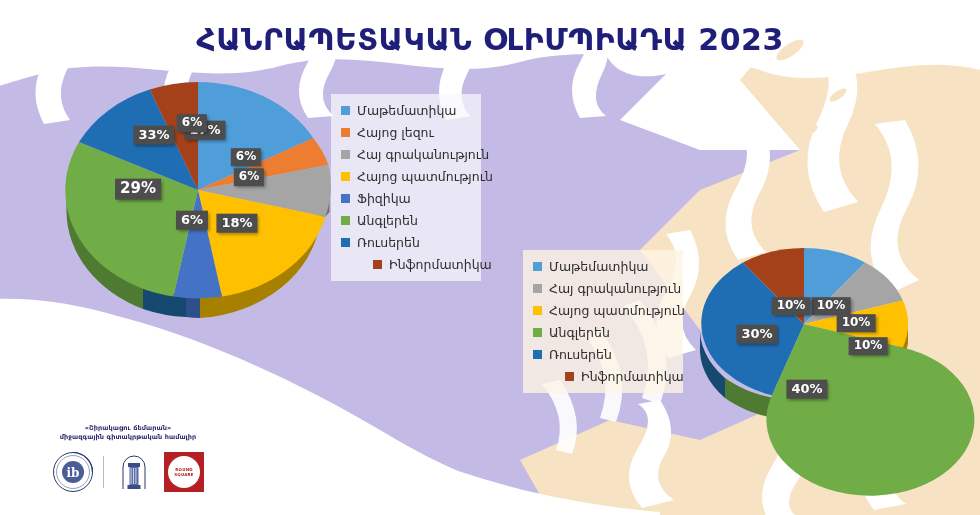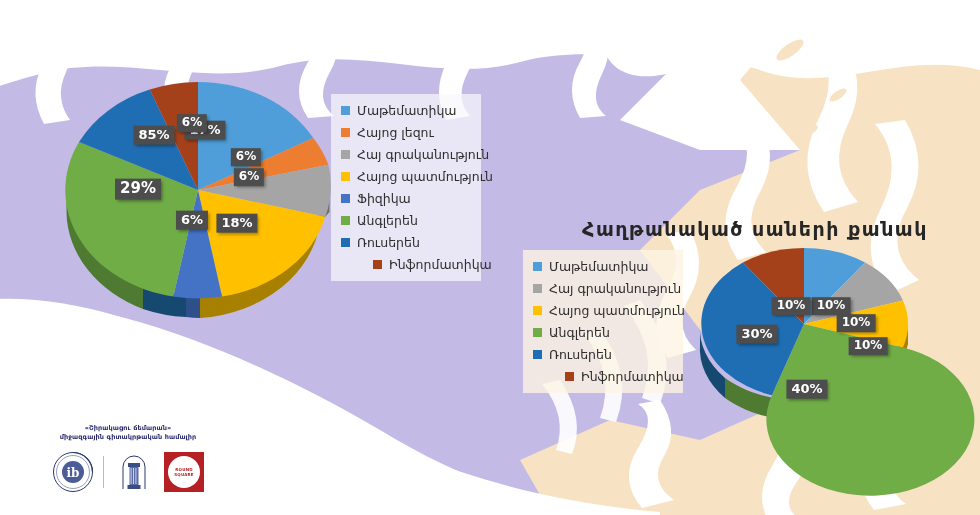--- a/index.html
+++ b/index.html
@@ -226,20 +226,21 @@
       <path d="M -20,330 C 80,318 200,356 320,414 C 420,462 520,500 660,512
                L 660,540 L -20,540 Z" fill="#ffffff"></path>
       <path d="M -20,300 C 60,292 150,320 240,366 L 215,392 C 140,348 60,322 -20,326 Z" fill="#ffffff"></path>
 
       <path d="M 600,330 q 34,44 16,92 l -16,-4 q 16,-44 -16,-84 z" fill="#ffffff" opacity="0.9"></path>
       <path d="M 640,300 q 40,50 20,104 l -18,-6 q 18,-48 -18,-92 z" fill="#ffffff" opacity="0.9"></path>
       <path d="M 560,380 q 26,38 12,74 l -16,-4 q 12,-34 -14,-66 z" fill="#ffffff" opacity="0.9"></path>
     </svg>
   </div>
 
+  <div id="title">ՀԱՆՐԱՊԵՏԱԿԱՆ ՕԼԻՄՊԻԱԴԱ 2023</div>
 
   <div class="pie-wrap" style="left:58px; top:72px; width:280px; height:230px;">
     <div class="pie-3d">
       <svg width="280" height="232" viewBox="0 0 280 232">
         <defs>
 
           <linearGradient id="sd1" x1="0" y1="0" x2="0" y2="1">
             <stop offset="0" stop-color="#3a78a4"></stop>
               <stop offset="1" stop-color="#2c5c7e"></stop>
           </linearGradient>
@@ -272,21 +273,21 @@
         <path d="M 140,118 L 91.7,17.6 A 131.5,108 0 0 1 140,10 Z" fill="#a5411a"></path>
       </svg>
     </div>
 
     <div class="pct-label" style="left:147px; top:58px; font-size:13px;">17%</div>
     <div class="pct-label" style="left:188px; top:85px; font-size:12px;">6%</div>
     <div class="pct-label" style="left:191px; top:105px; font-size:12px;">6%</div>
     <div class="pct-label" style="left:179px; top:135px; font-size:13px;margin-top:16px;">18%</div>
     <div class="pct-label" style="left:134px; top:148px; font-size:13px;">6%</div>
     <div class="pct-label" style="left:80px; top:117px; font-size:15px;">29%</div>
-    <div class="pct-label" style="left:96px; top:63px; font-size:13px;">85%</div>
+    <div class="pct-label" style="left:96px; top:63px; font-size:13px;">33%</div>
     <div class="pct-label" style="left:134px; top:51px; font-size:12px;">6%</div>
   </div>
 
   <div class="legend purple-bg" style="left:331px; top:94px; width:150px;">
     <div class="legend-row">
       <span class="swatch" style="background:#4f9ed9;"></span>
       <span class="legend-text">Մաթեմատիկա</span>
     </div>
     <div class="legend-row">
       <span class="swatch" style="background:#ed7d31;"></span>
@@ -311,21 +312,20 @@
     <div class="legend-row">
       <span class="swatch" style="background:#1f6eb4;"></span>
       <span class="legend-text">Ռուսերեն</span>
     </div>
     <div class="legend-row">
       <span class="swatch" style="background:#a5411a;"></span>
       <span class="legend-text">Ինֆորմատիկա</span>
     </div>
   </div>
 
-  <div id="chart2-title">Հաղթանակած  սաների  քանակ</div>
 
   <div class="legend cream-bg" style="left:523px; top:250px; width:160px;">
     <div class="legend-row">
       <span class="swatch" style="background:#4f9ed9;"></span>
       <span class="legend-text">Մաթեմատիկա</span>
     </div>
     <div class="legend-row">
       <span class="swatch" style="background:#a5a5a5;"></span>
       <span class="legend-text">Հայ գրականություն</span>
     </div>

